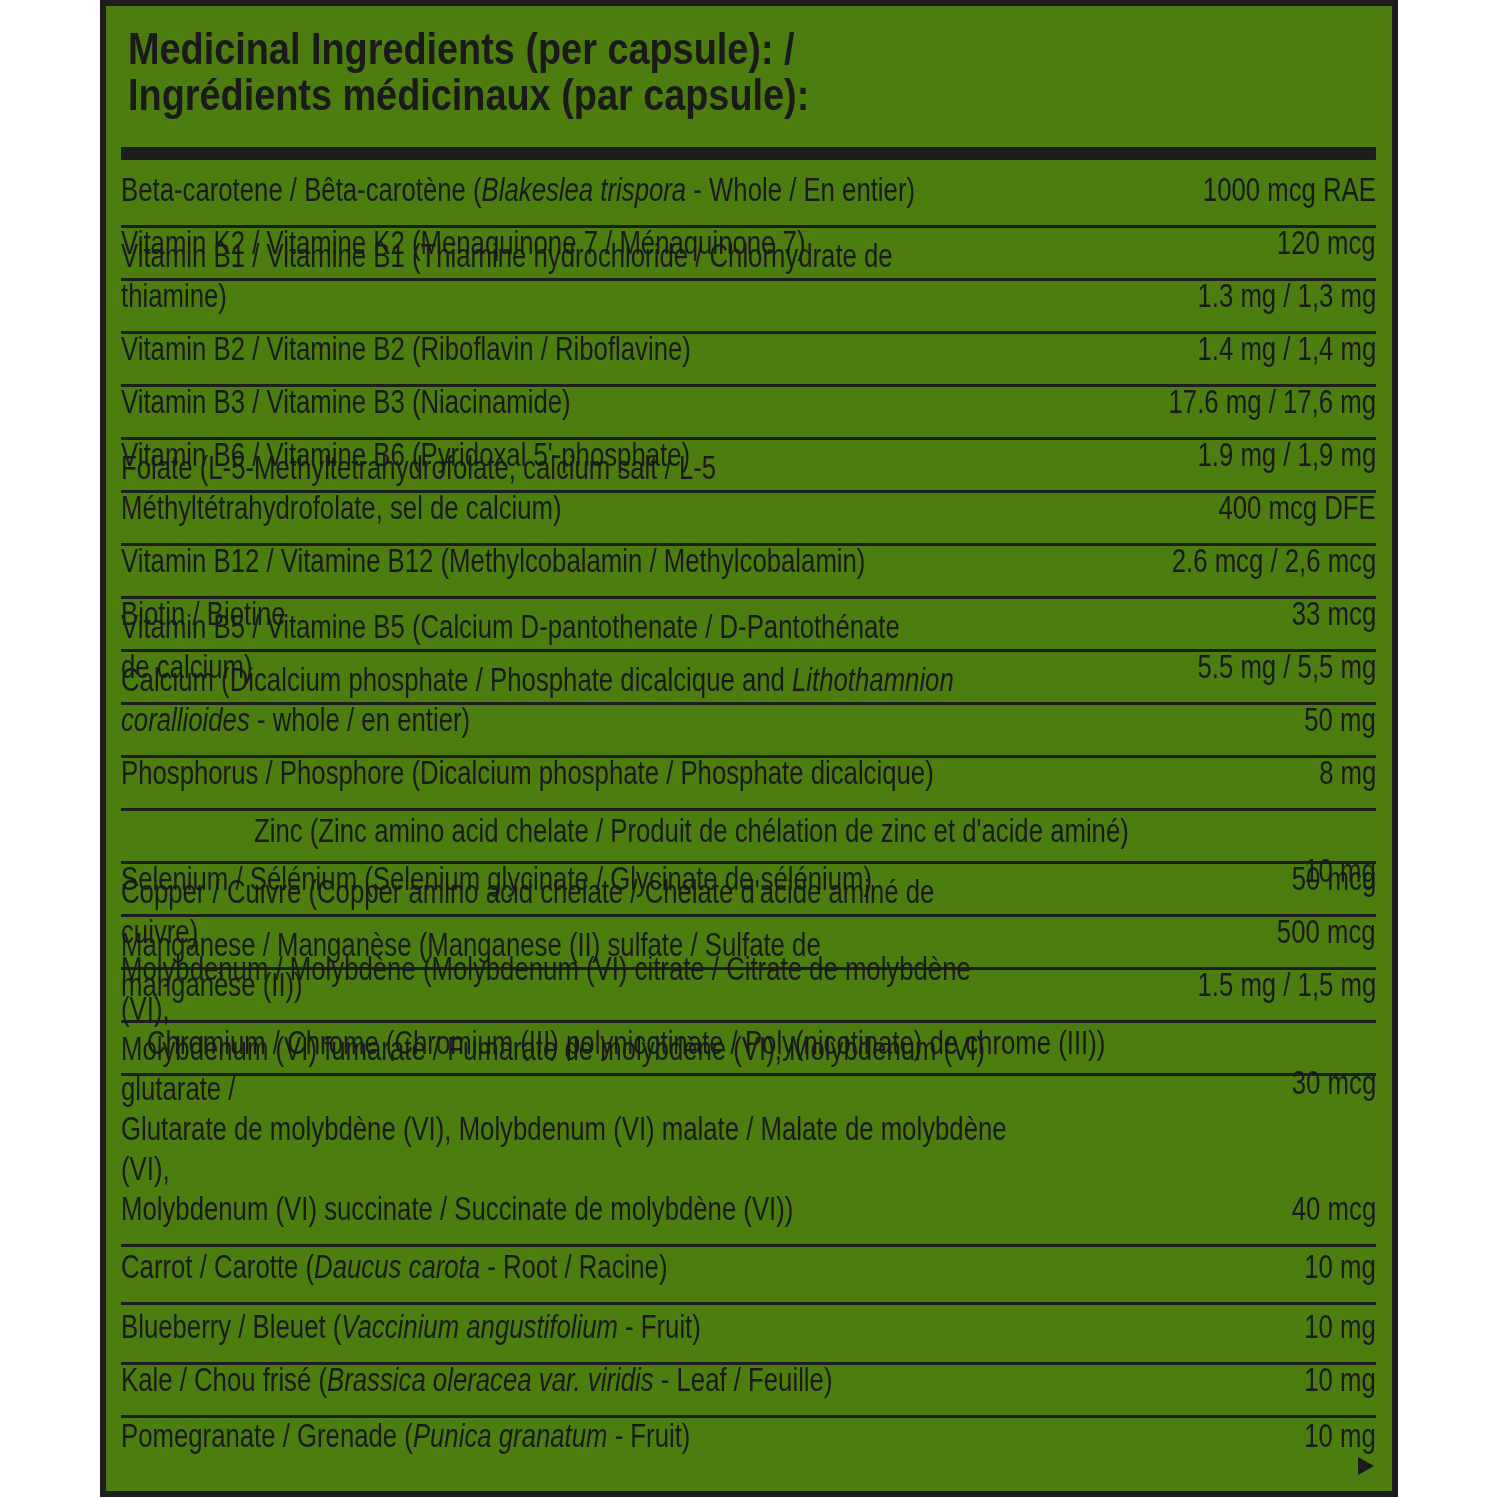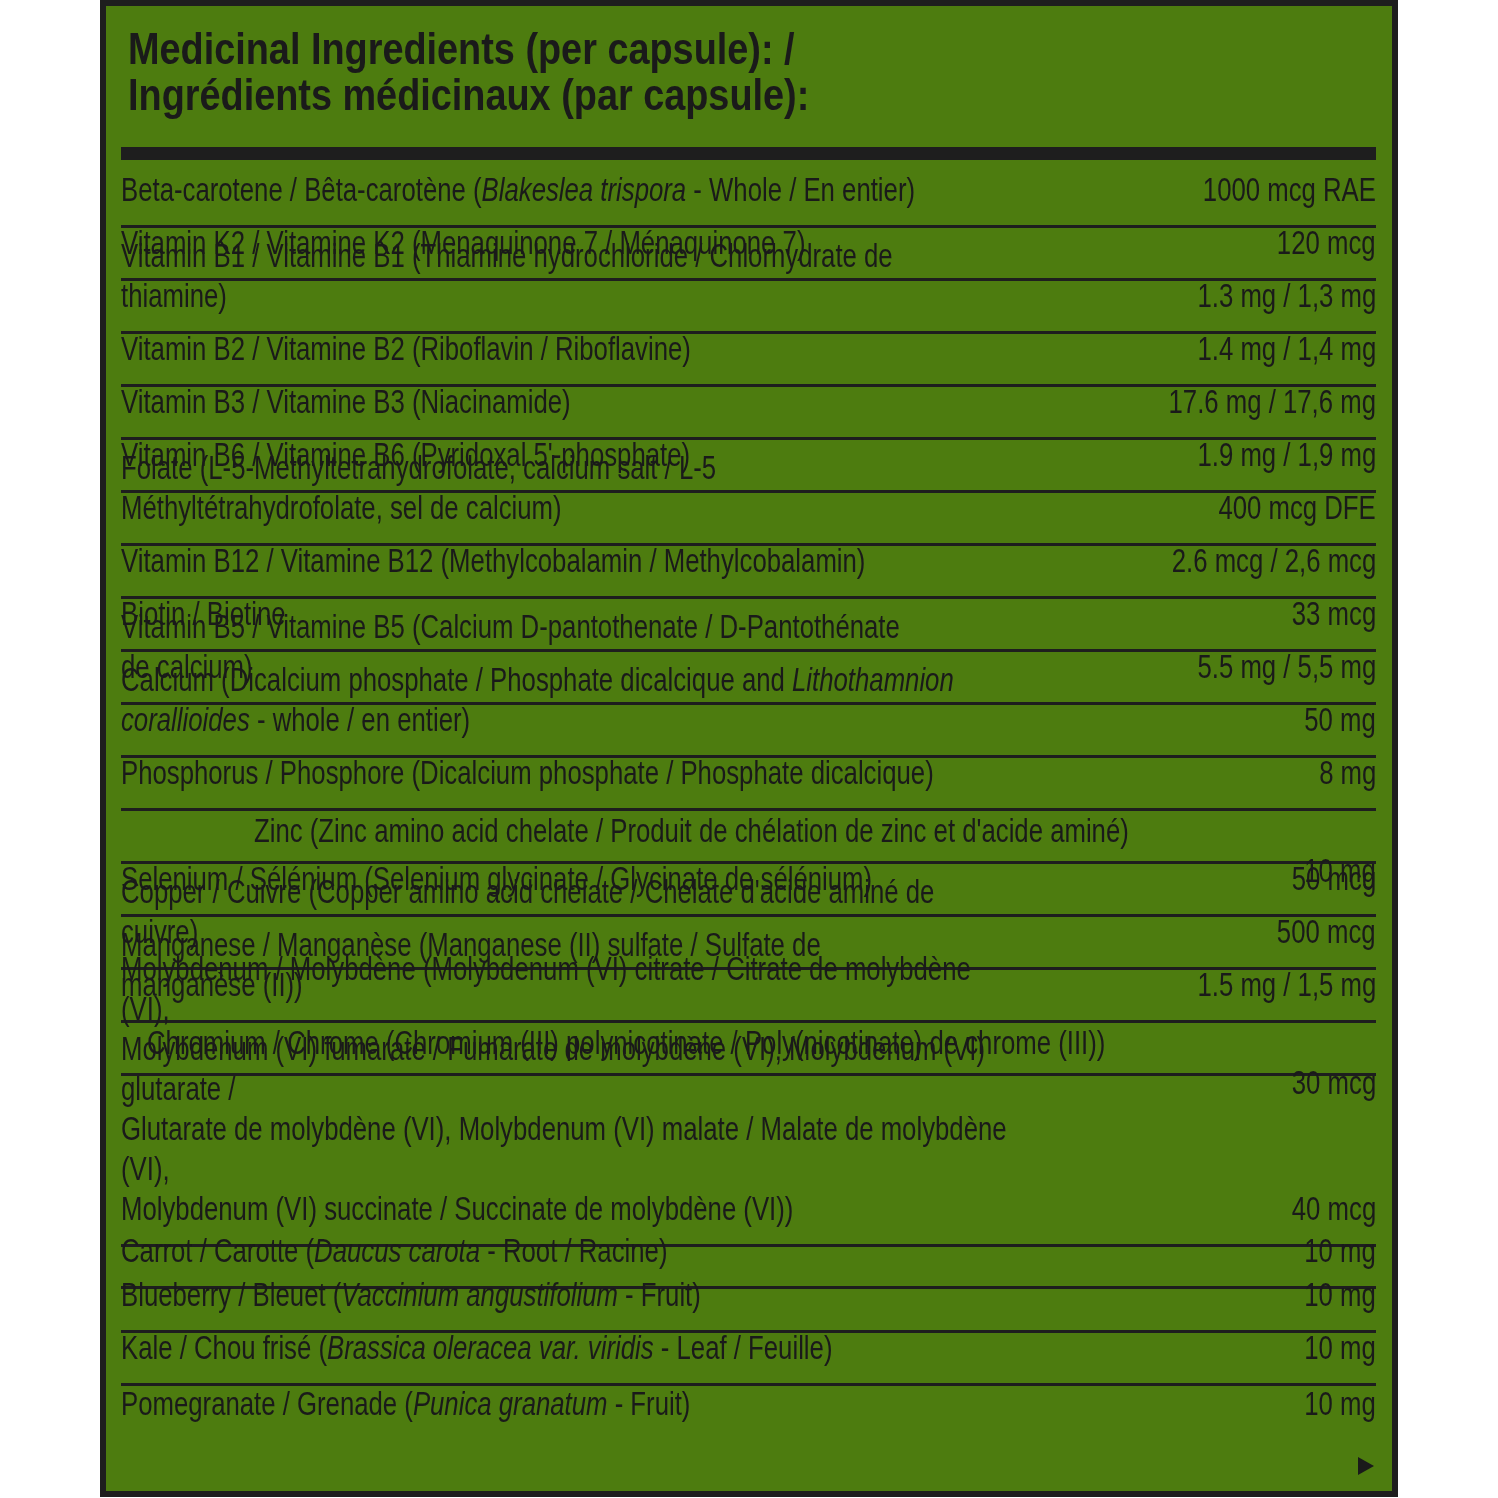--- a/index.html
+++ b/index.html
@@ -120,25 +120,25 @@
         <div class="name-wrap"><span class="name"><span>Chromium / Chrome (Chromium (III) polynicotinate / Poly(nicotinate) de chrome (III))</span></span></div>
         <div class="amount-wrap"><span class="amount">30 mcg</span></div>
       </div>
       <div class="row" style="height: 171px;">
         <div class="name-wrap"><span class="name"><span>Molybdenum / Molybdène (Molybdenum (VI) citrate / Citrate de molybdène (VI),
 Molybdenum (VI) fumarate / Fumarate de molybdène (VI), Molybdenum (VI) glutarate /
 Glutarate de molybdène (VI), Molybdenum (VI) malate / Malate de molybdène (VI),
 Molybdenum (VI) succinate / Succinate de molybdène (VI))</span></span></div>
         <div class="amount-wrap"><span class="amount">40 mcg</span></div>
       </div>
-      <div class="row" style="height: 42px; text-decoration: underline;">
+      <div class="row" style="height: 58px; text-decoration: underline;">
         <div class="name-wrap"><span class="name"><span>Carrot / Carotte (</span><i>Daucus carota</i><span> - Root / Racine)</span></span></div>
         <div class="amount-wrap"><span class="amount">10 mg</span></div>
       </div>
-      <div class="row" style="height: 44px; align-items: flex-end;">
+      <div class="row" style="height: 60px; align-items: flex-end;">
         <div class="name-wrap"><span class="name"><span>Blueberry / Bleuet (</span><i>Vaccinium angustifolium</i><span> - Fruit)</span></span></div>
         <div class="amount-wrap"><span class="amount">10 mg</span></div>
       </div>
       <div class="row" style="height: 53px;">
         <div class="name-wrap"><span class="name"><span>Kale / Chou frisé (</span><i>Brassica oleracea var. viridis</i><span> - Leaf / Feuille)</span></span></div>
         <div class="amount-wrap"><span class="amount">10 mg</span></div>
       </div>
       <div class="row last" style="height: 53px;">
         <div class="name-wrap"><span class="name"><span>Pomegranate / Grenade (</span><i>Punica granatum</i><span> - Fruit)</span></span></div>
         <div class="amount-wrap"><span class="amount">10 mg</span></div>

